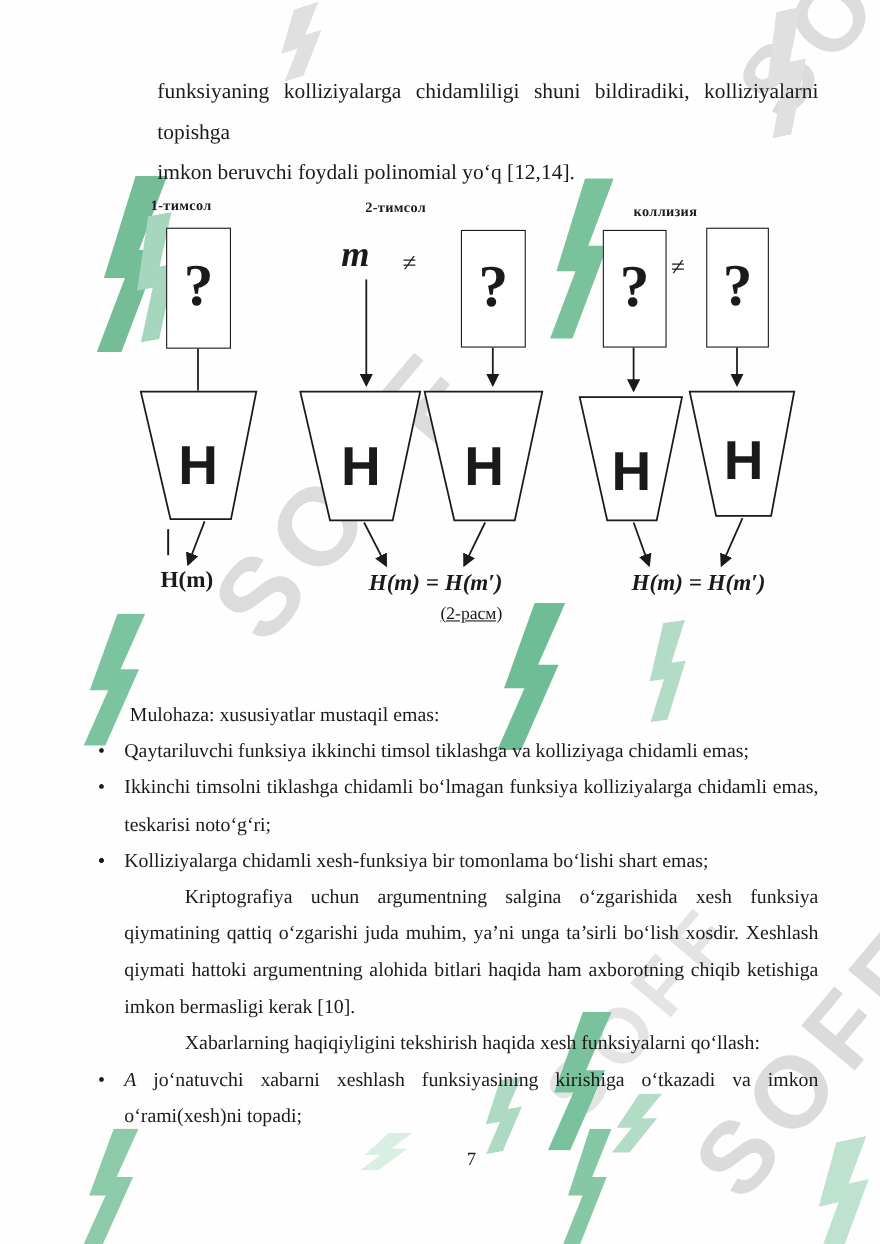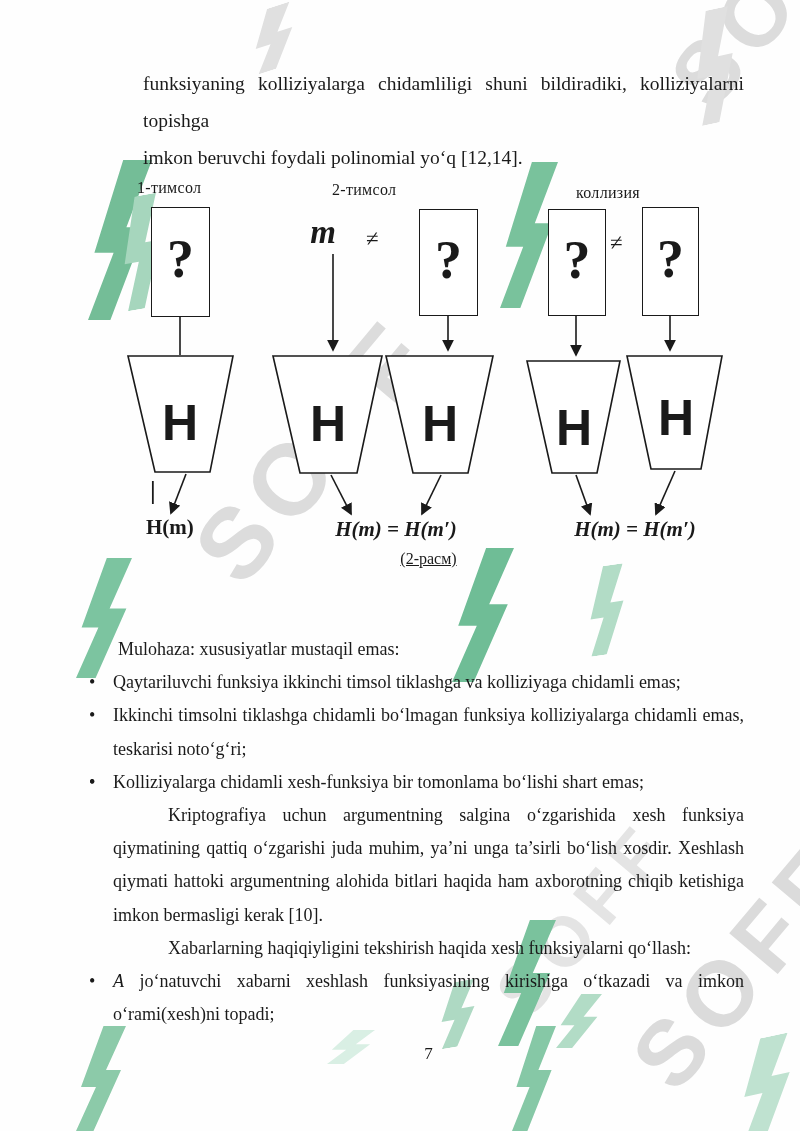--- a/index.html
+++ b/index.html
@@ -22,21 +22,21 @@
   .wmE { left:470px; top:884px; font-size:70px; color:#e4e4e4; }
   .wm-glyph {
     position:absolute;
     clip-path:polygon(55% 0, 100% 0, 60% 42%, 90% 42%, 35% 100%, 0 100%, 40% 58%, 10% 58%);
   }
   
   .content { position:absolute; inset:0; z-index:1; }
   .intro { position:absolute; left:113px; right:56px; top:65px; font-size:19.5px; line-height:37px;margin-left:30px; }
   .jline { text-align:justify; text-align-last:justify; }
   
-  .fig-label { position:absolute; font-weight:normal; font-size:16px; letter-spacing:0.3px; }
+  .fig-label { position:absolute; font-weight:bold; font-size:13px; letter-spacing:0.3px; }
   .qbox {
     position:absolute; border:1.6px solid #1a1a1a; background:#fff;
     display:flex; align-items:center; justify-content:center;
   }
   .qbox span { font-size:54px; font-weight:bold; line-height:1; padding-bottom:6px; }
   .fig-m { position:absolute; left:300px; top:214px; width:46px; text-align:center;
            font-size:33px; font-weight:bold; font-style:italic; }
   .fig-neq { position:absolute; font-size:23px; }
   .fig-h { position:absolute; width:56px; text-align:center; font-family:"Liberation Sans", sans-serif;
            font-weight:800; font-size:50px; line-height:1; }

